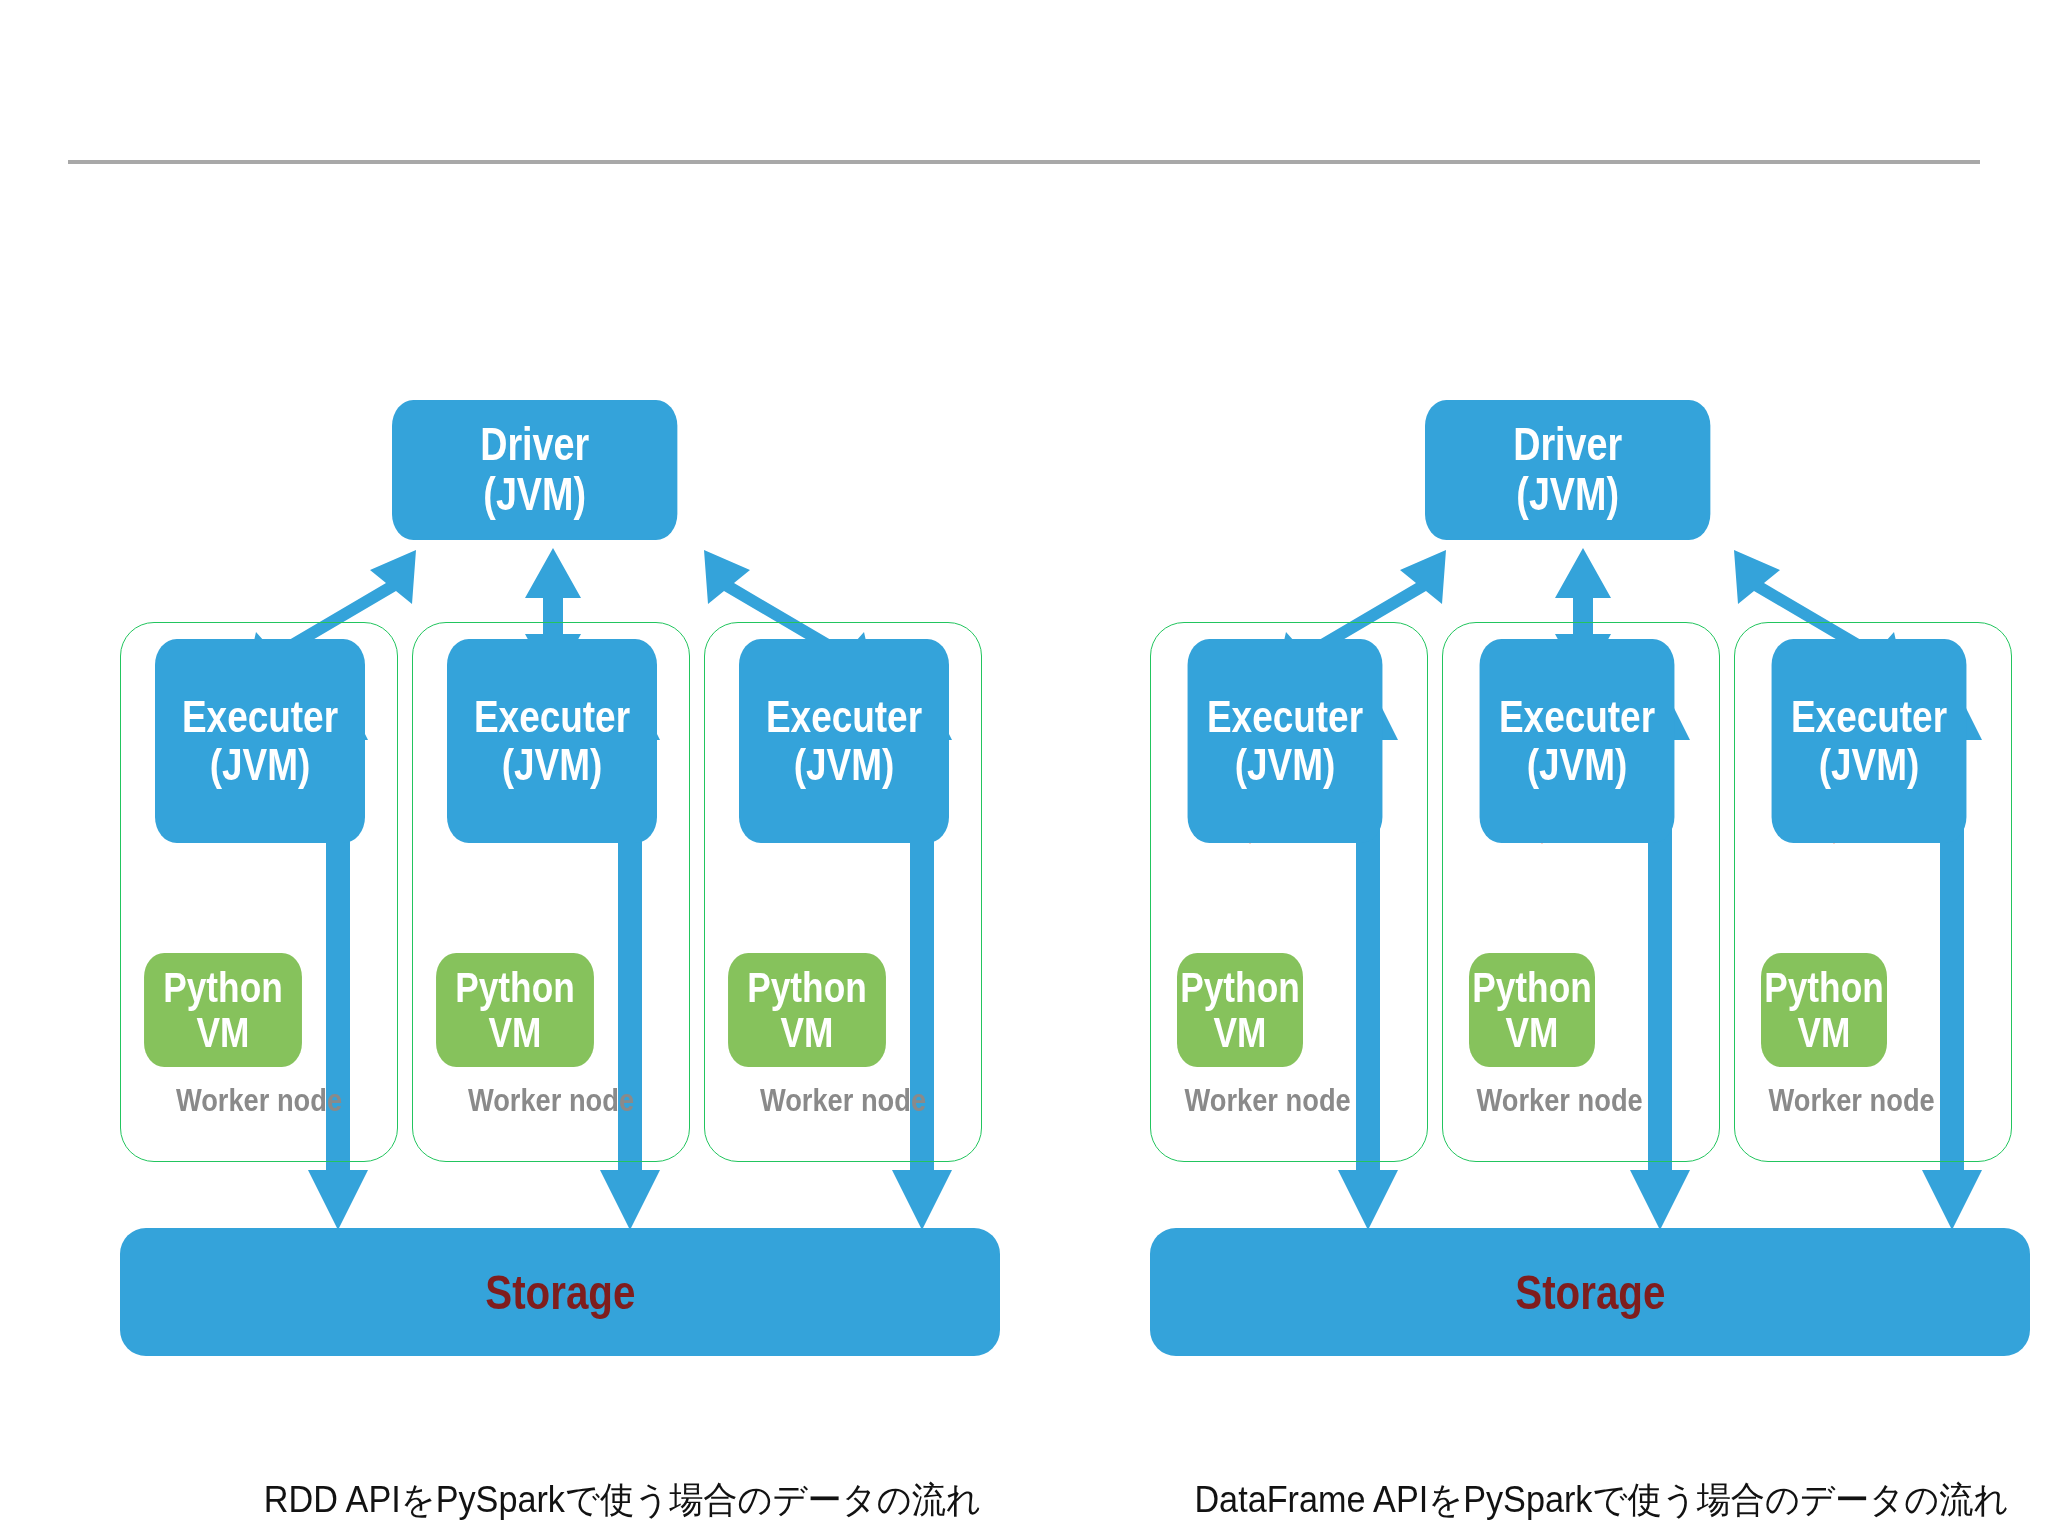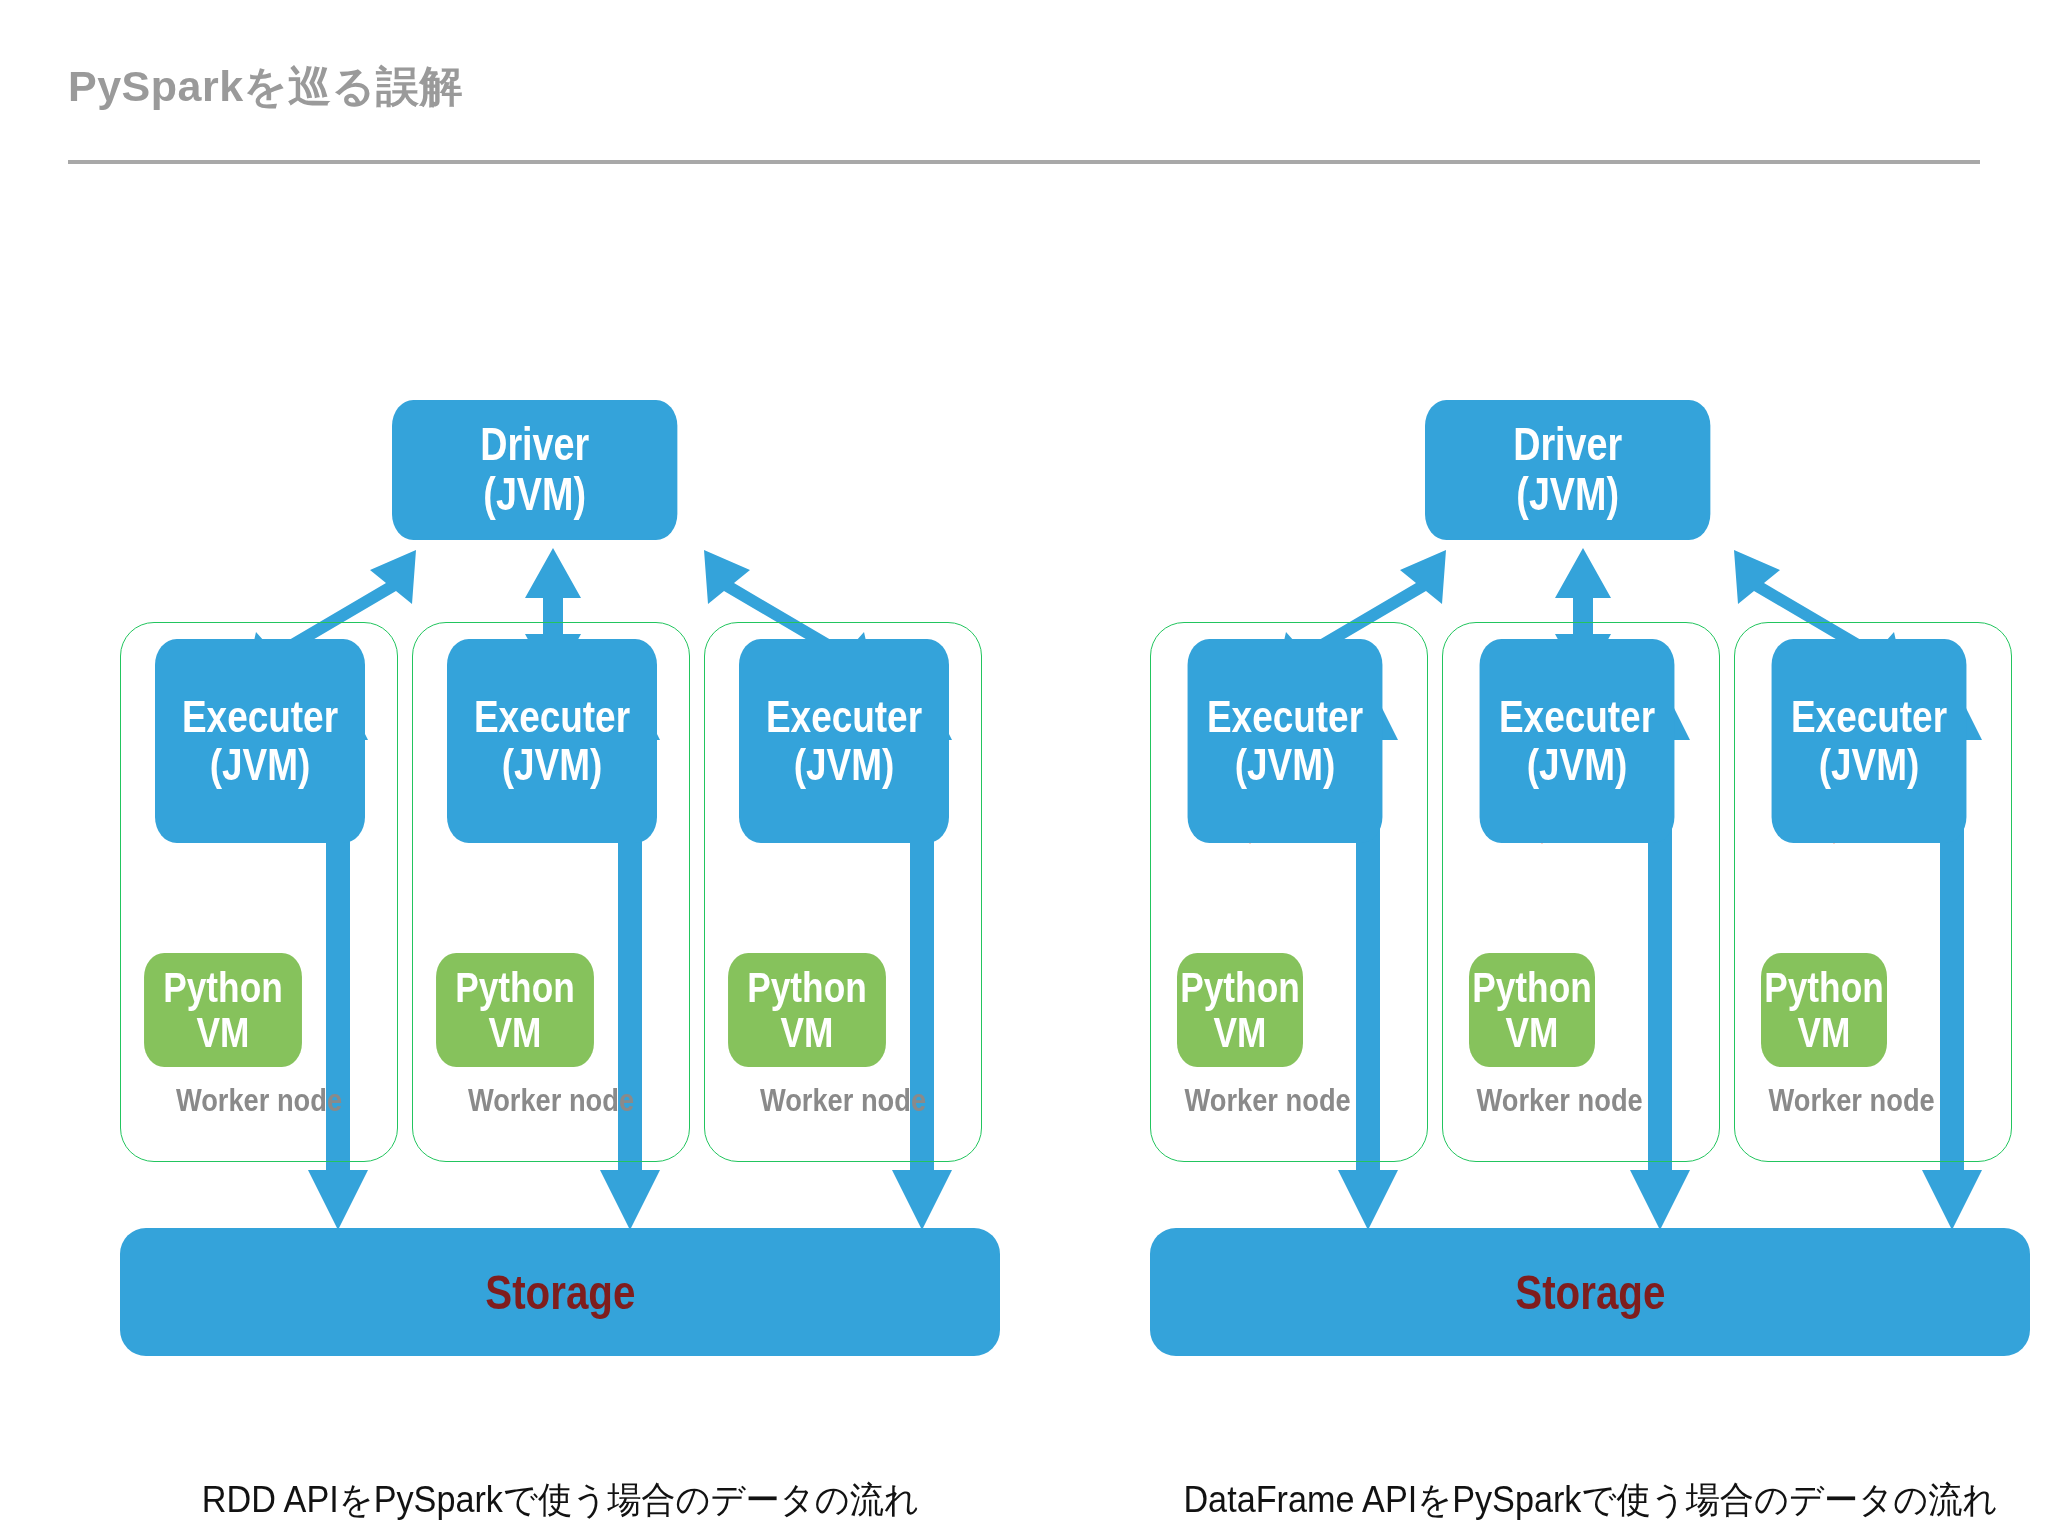--- a/index.html
+++ b/index.html
@@ -98,33 +98,32 @@
     position:absolute;left:0;top:848px;width:880px;height:128px;
     background:#34a3da;border-radius:26px;color:#7f1d1d;
     display:flex;align-items:center;justify-content:center;
     font-family:"Liberation Sans Narrow","Liberation Sans",sans-serif;
     font-weight:700;font-size:48px;
   }
   .storage span{display:inline-block;transform:scaleX(.84);}
 
   .caption{
     position:absolute;top:1096px;left:0;width:880px;
-    text-align:center;color:#121212;
+    text-align:right;color:#121212;
     font-size:36px;font-weight:400;white-space:nowrap;
   }
   .caption span{display:inline-block;transform:scaleX(.95);}
 
   svg.overlay{position:absolute;left:0;top:0;width:880px;height:1090px;overflow:visible;pointer-events:none;}
 </style>
 </head>
 <body>
 
 <div class="slide">
 
-  <div class="header-title">PySparkを巡る誤解</div>
   <div class="header-rule"></div>
 
 
   <div class="diagram left">
 
     <svg class="overlay" viewBox="0 0 880 1090">
       <defs>
         <marker id="bhL" markerWidth="6" markerHeight="6" refX="3" refY="3" orient="auto">
           <path d="M0,0 L6,3 L0,6 z" fill="#34a3da"></path>
         </marker>

